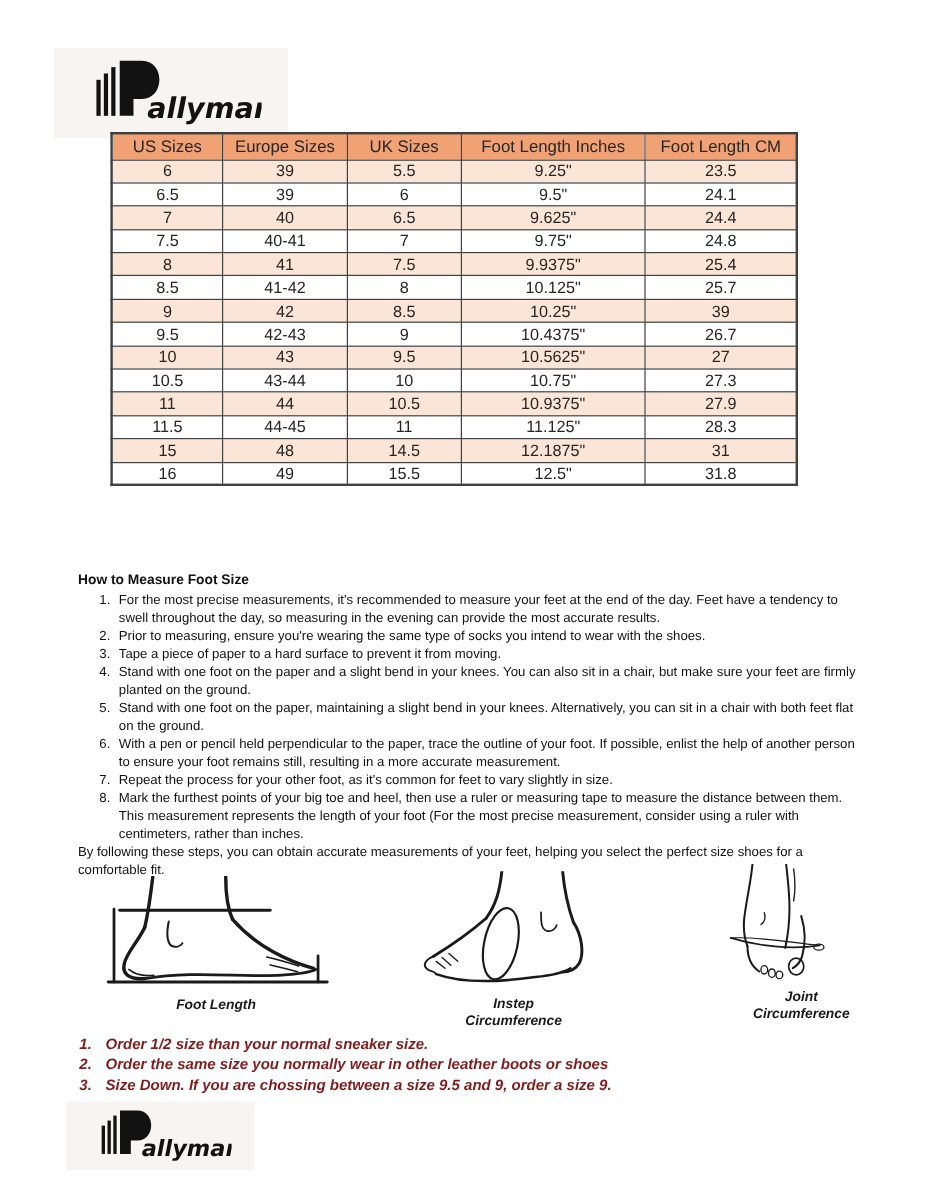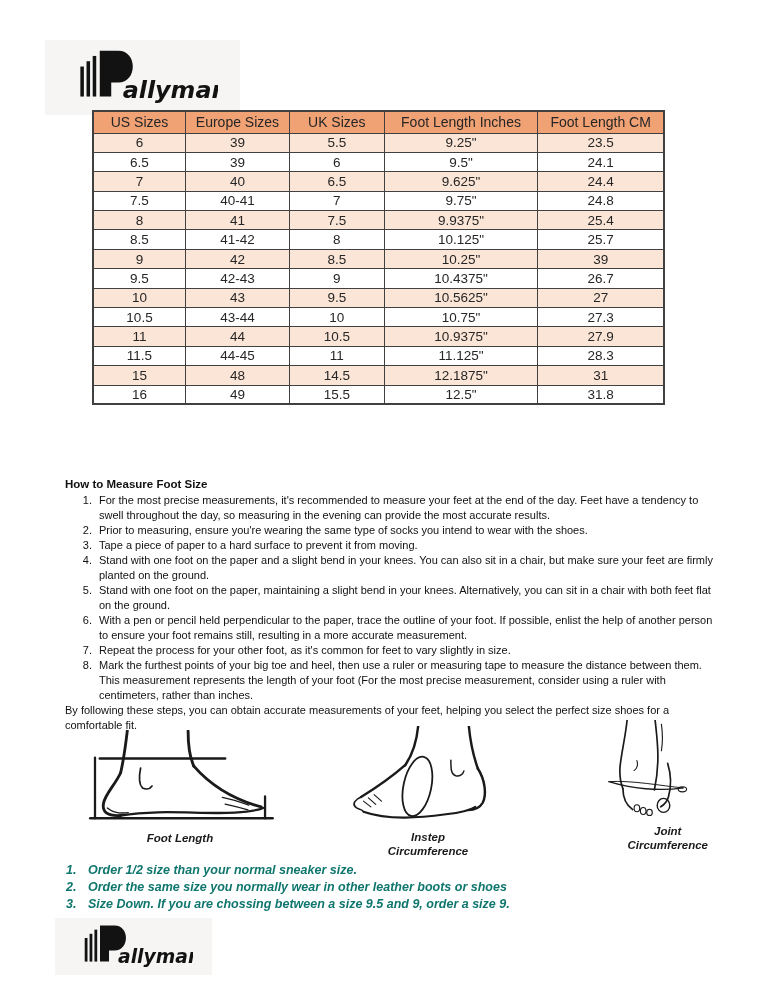--- a/index.html
+++ b/index.html
@@ -97,21 +97,21 @@
   .tips {
     position: absolute;
     left: 58px; top: 862px;
     width: 600px;
     list-style: decimal;
     padding-left: 22px;
     font-weight: bold;
     font-style: italic;
     font-size: 12.5px;
     line-height: 17px;
-    color: #0f766e;
+    color: #7f1d1d;
   }
   .tips li { padding-left: 8px; }
 
   
   .logo-svg text { fill: #121212; }
 </style>
 </head>
 <body>
 
 <div class="page">

